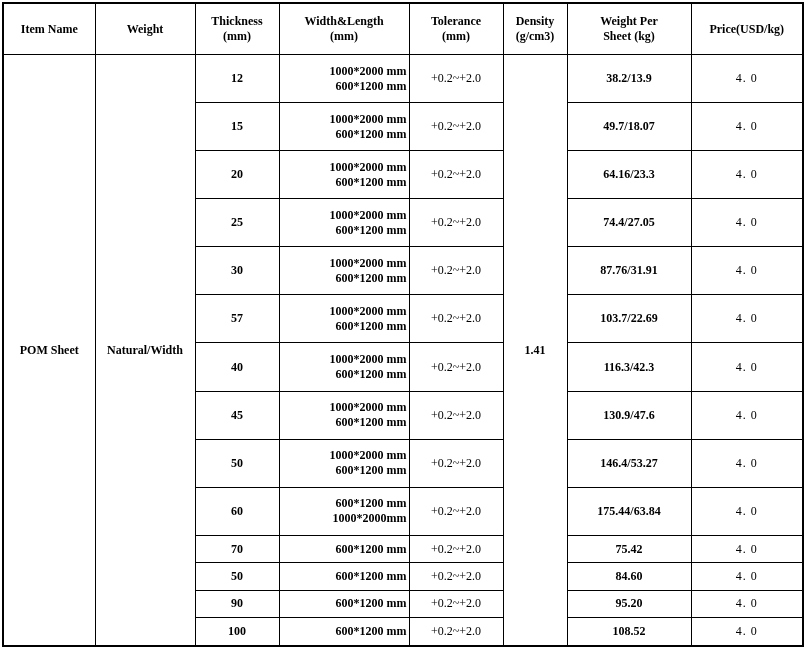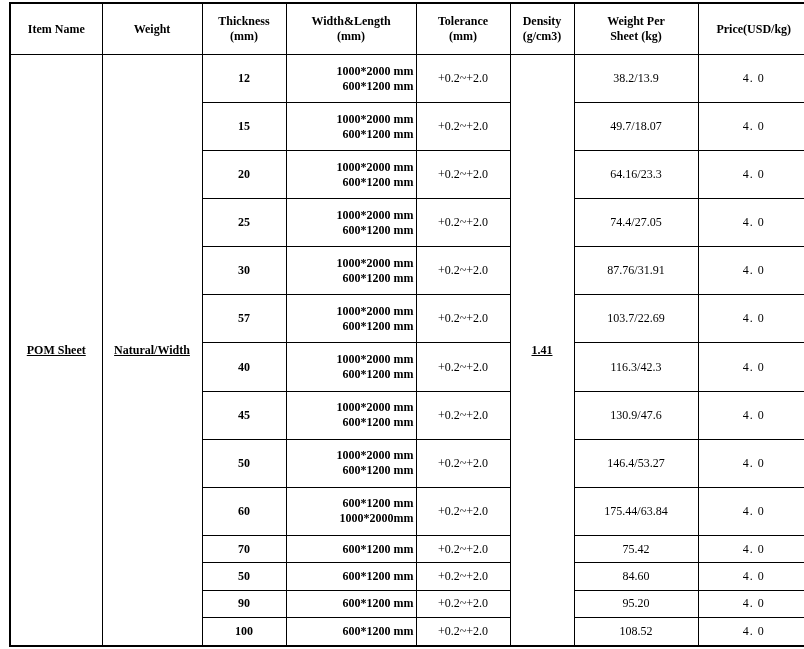--- a/index.html
+++ b/index.html
@@ -11,21 +11,21 @@
     width: 804px;
     height: 649px;
     font-family: "Liberation Serif", "DejaVu Serif", serif;
     color: #000000;
     overflow: hidden;
   }
   .sheet {
     width: 804px;
     height: 649px;
     box-sizing: border-box;
-    padding: 2px 2px 2px 9px;
+    padding: 2px 2px 2px 2px;
   }
   table.spec {
     border-collapse: collapse;
     table-layout: fixed;
     width: 800px;
     height: 645px;
     border: 2px solid #000;
   }
   table.spec th,
   table.spec td {
@@ -42,41 +42,40 @@
     height: 46px;
   }
   thead th .hdr-line {
     display: block;
   }
   td.item-cell,
   td.color-cell,
   td.density-cell {
     font-weight: bold;
     font-size: 12.5px;
-    text-decoration: underline;
   }
   td.thickness {
     font-weight: bold;
     font-size: 12.5px;
   }
   td.wl {
     font-weight: bold;
     font-size: 11.5px;
   }
   td.wl .wl-line {
     display: block;
     white-space: nowrap;
     text-align: right;
   }
   td.tol {
     font-weight: normal;
     font-size: 11.5px;
   }
   td.weight {
-    font-weight: normal;
+    font-weight: bold;
     font-size: 12px;
   }
   td.price {
     font-weight: normal;
     font-size: 12.5px;
     letter-spacing: 1px;
   }
   
   col.c-item    { width: 92px; }
   col.c-color   { width: 100px; }

